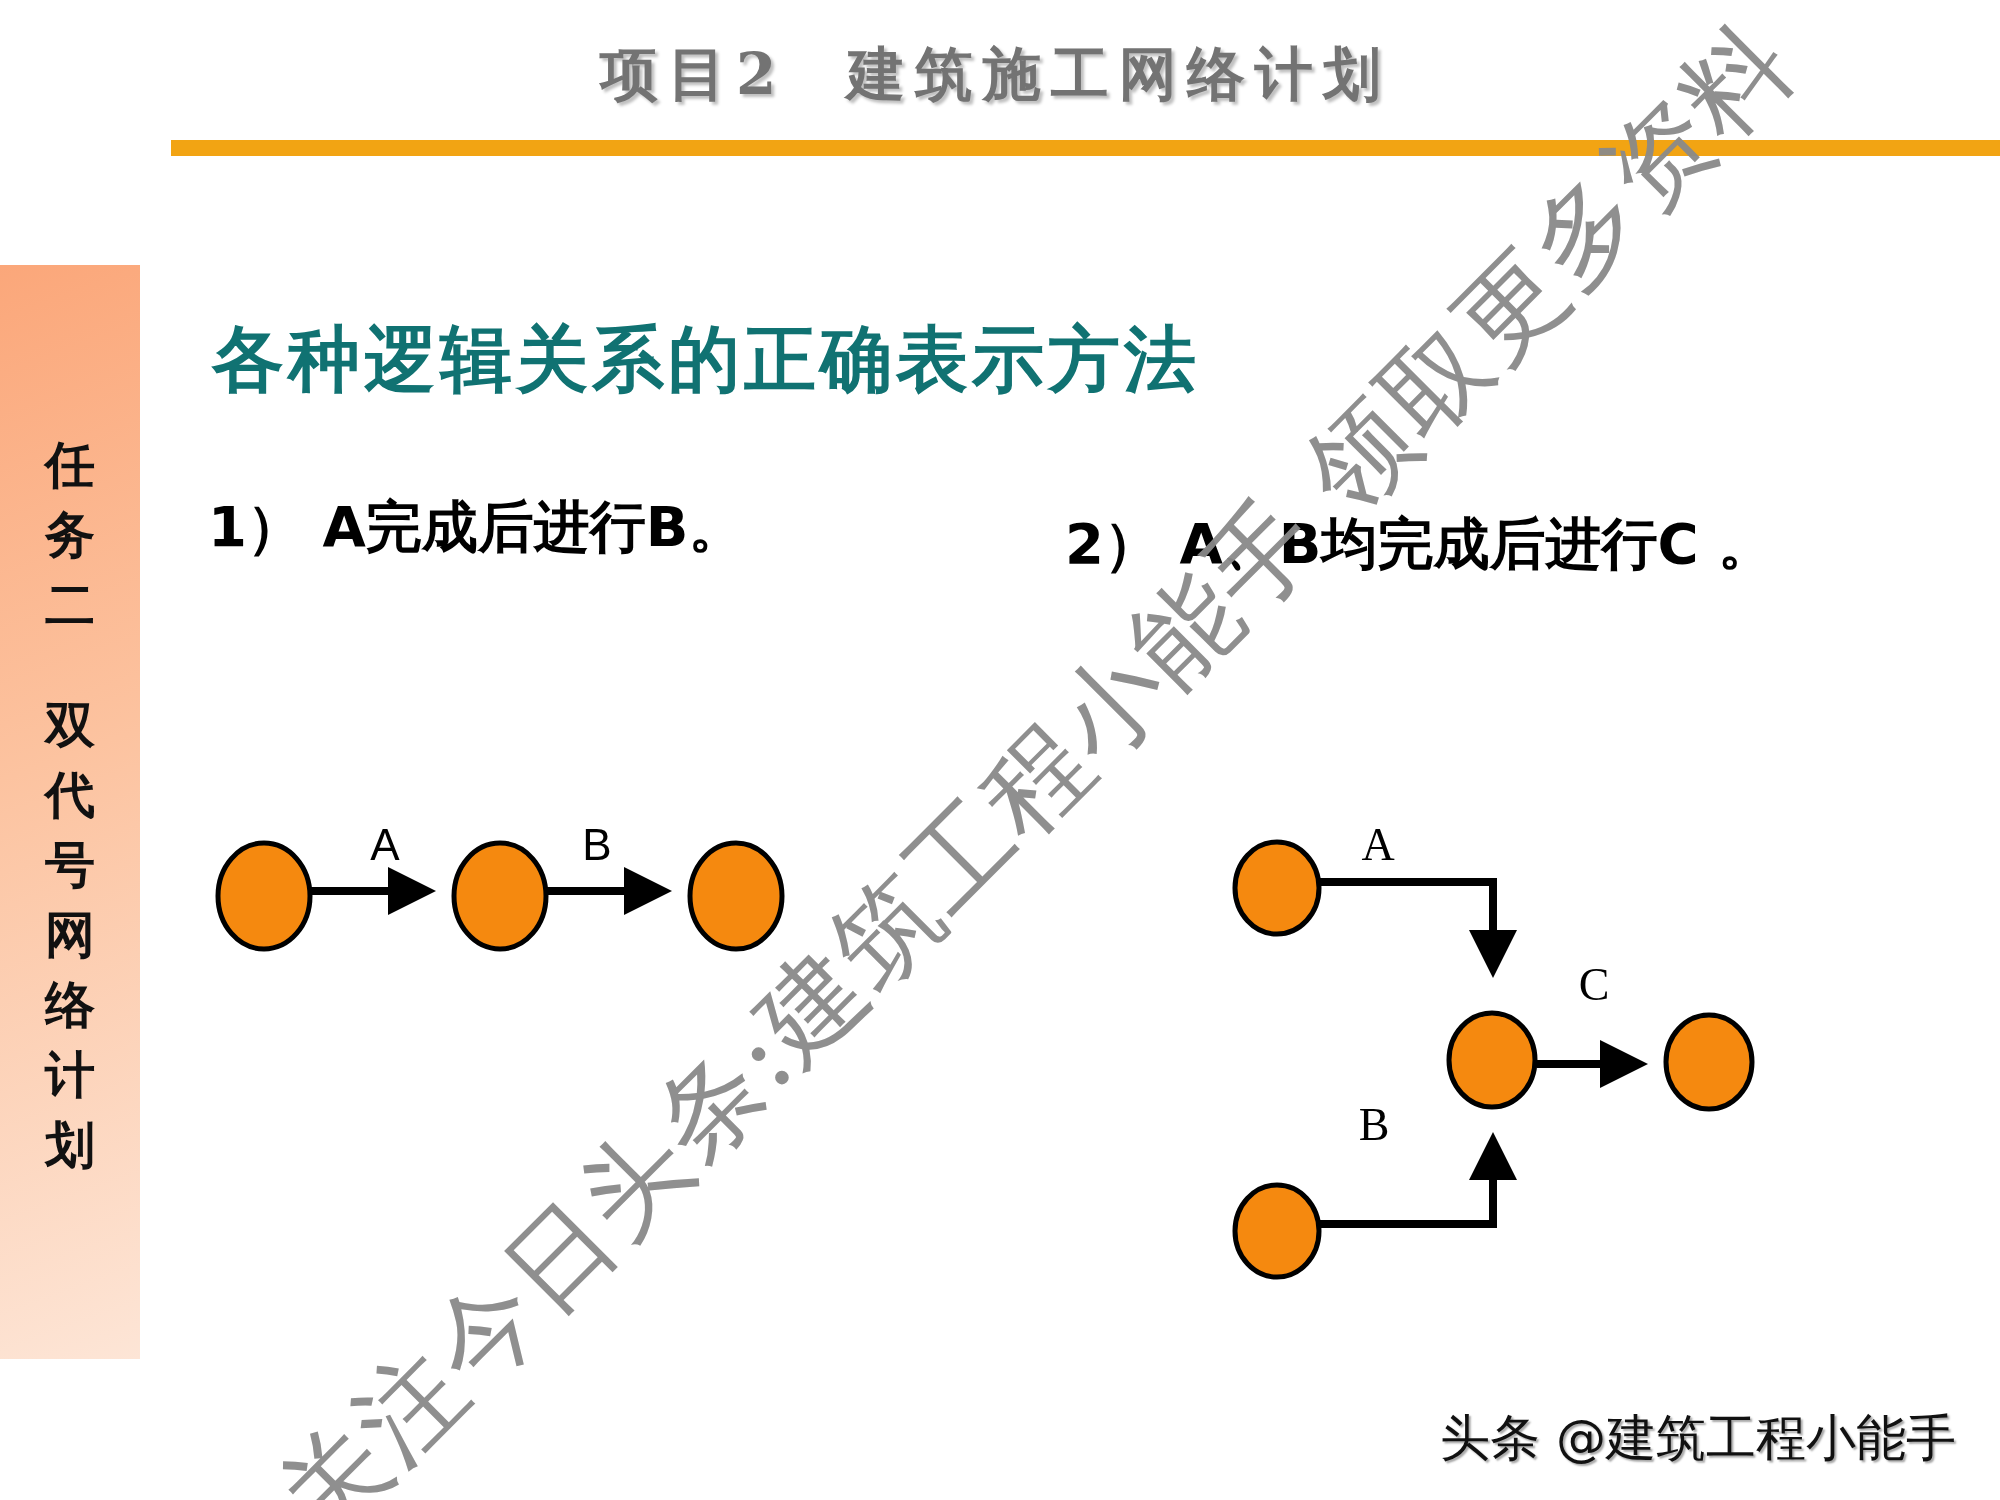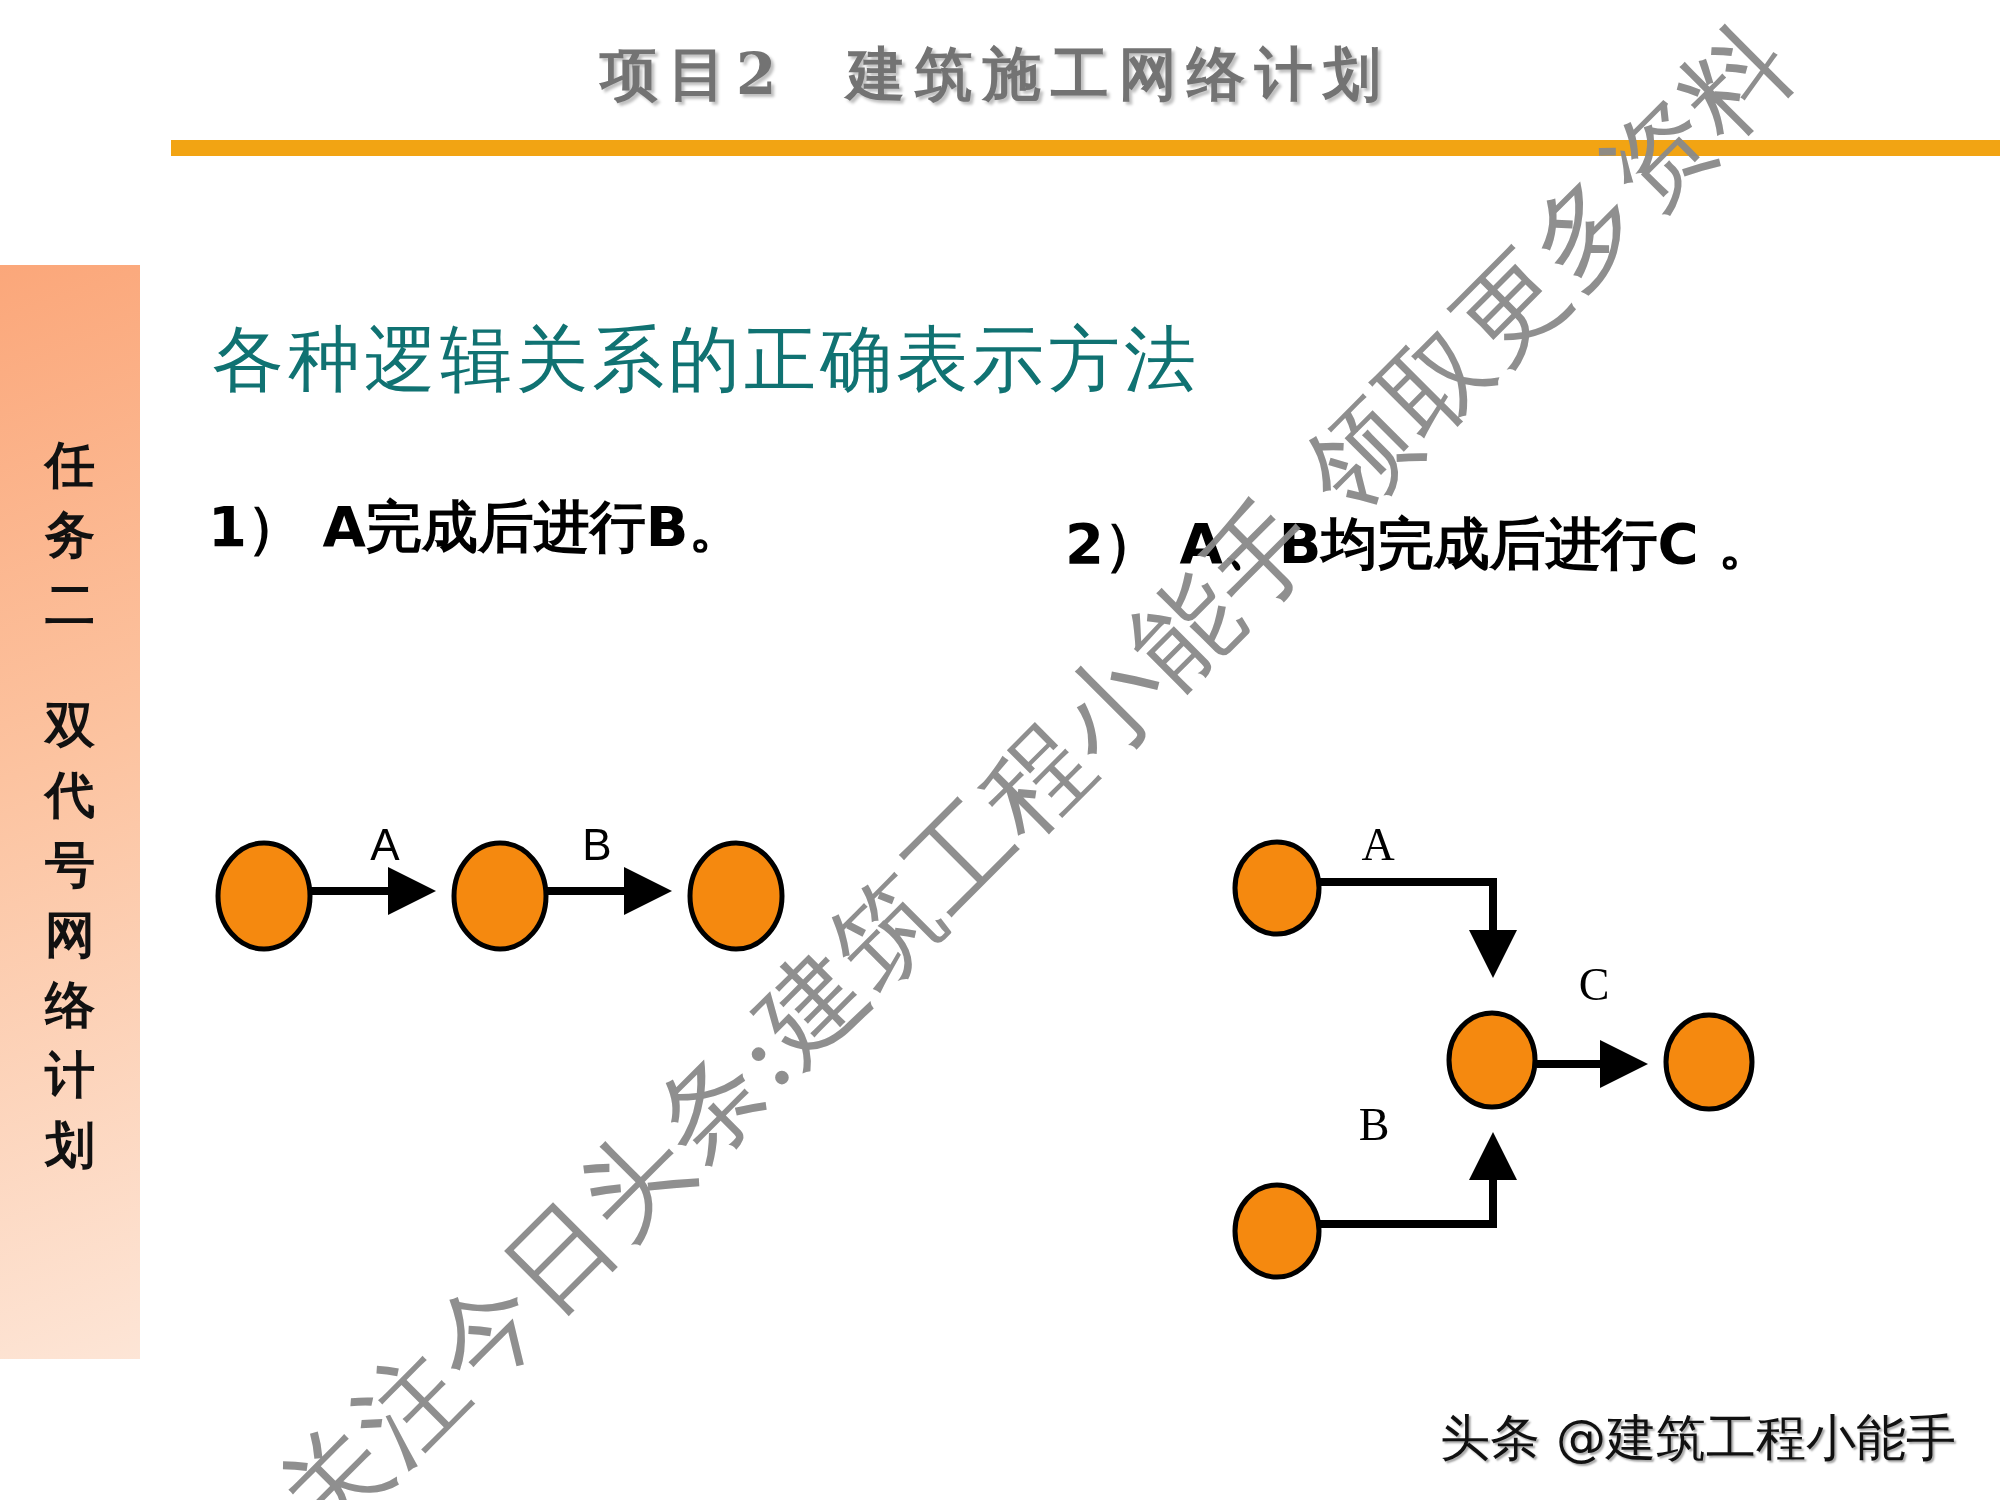--- a/index.html
+++ b/index.html
@@ -3,21 +3,21 @@
   <meta charset="utf-8">
   <style>
     html, body { margin:0; padding:0; }
     body { width:2000px; height:1500px; background:#ffffff; position:relative; overflow:hidden; font-family:"DejaVu Sans", sans-serif; }
     .title { position:absolute; left:600px; top:36px; height:80px; font-family:"DejaVu Serif", serif; font-weight:bold; font-size:58px; color:#737373; letter-spacing:10px; text-shadow:3px 3px 3px rgba(0,0,0,0.25); white-space:pre;text-align:right; }
     .rule { position:absolute; left:171px; right:0; top:140px; height:16px; background:#f2a413; }
     .sidebar { position:absolute; left:0; top:265px; width:140px; height:1094px; background:linear-gradient(160deg,#fba77a 0%,#fcc3a0 45%,#fde5d6 100%); }
     .sidebar-text { position:absolute; left:0; width:140px; top:165px; text-align:center; font-family:"DejaVu Serif", serif; font-weight:bold; font-size:50px; line-height:70px; color:#111; }
     .sidebar-text span { display:block; }
     .sidebar-text .gap { height:50px; }
-    .heading { position:absolute; left:212px; top:312px; font-family:"DejaVu Serif", serif; font-size:72px; color:#107272; letter-spacing:4px; white-space:nowrap; }
+    .heading { position:absolute; left:212px; top:312px; font-family:"DejaVu Serif", serif; font-size:72px; color:#107272; letter-spacing:4px; white-space:nowrap;font-weight:bold; }
     .item { position:absolute; top:490px; font-family:"DejaVu Sans", sans-serif; font-weight:bold; font-size:56px; color:#000; white-space:pre; }
     .item1 { left:208px;text-align:right; }
     .item2 { left:1065px;margin-top:17px; }
     svg.diagram { position:absolute; left:0; top:0; width:2000px; height:1500px; }
     .watermark { position:absolute; left:250px; top:1470px; transform-origin:0 0; transform:rotate(-45deg); font-family:"DejaVu Serif", serif; font-size:104px; color:#8a8a8a; white-space:nowrap; letter-spacing:2px; opacity:0.95; }
     .credit { position:absolute; left:1440px; top:1405px; font-family:"DejaVu Sans", sans-serif; font-size:50px; color:#111; white-space:nowrap; text-shadow:2px 2px 2px rgba(0,0,0,0.35); }
   </style>
 </head>
 <body>
 

